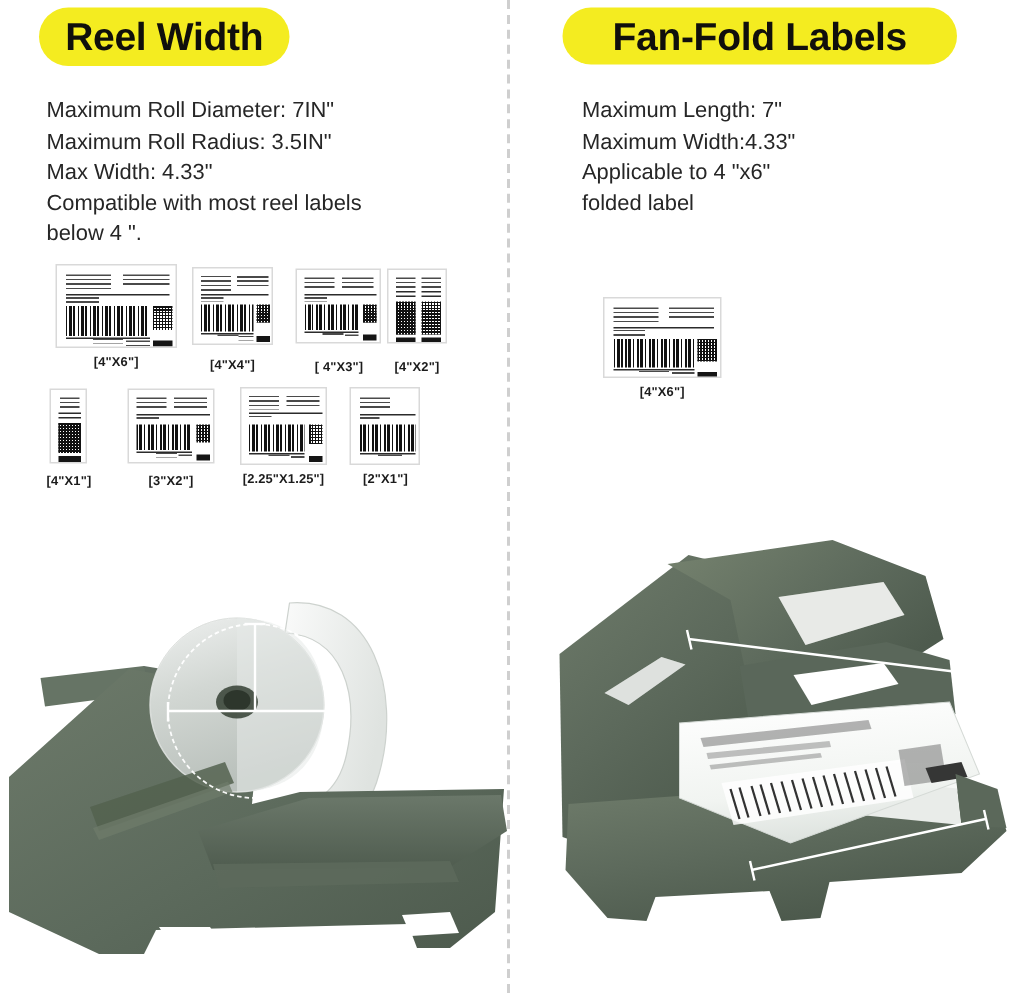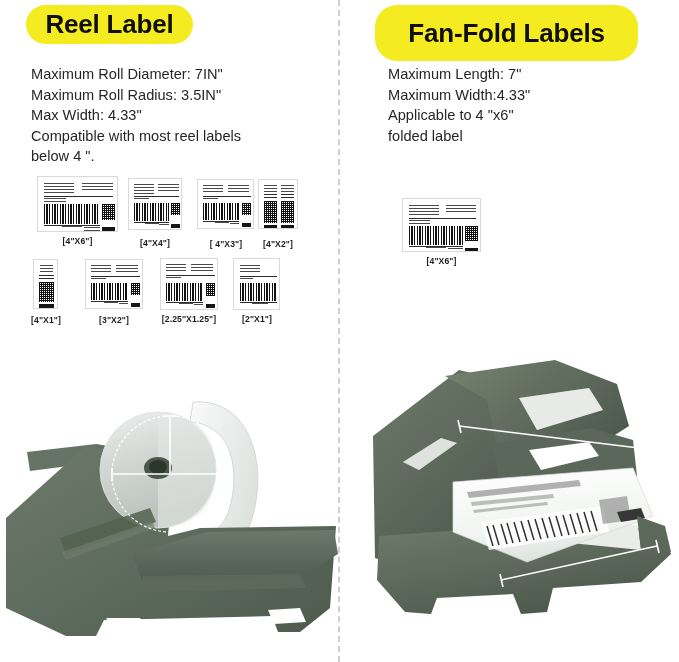--- a/index.html
+++ b/index.html
@@ -46,21 +46,21 @@
     align-items: center;
     justify-content: center;
   }
   .badge-left {
     left: 26px; top: 5px;
     width: 167px; height: 39px;
     font-size: 26px;
   }
   .badge-right {
     left: 34px; top: 5px;
-    width: 263px; height: 56px;
+    width: 263px; height: 38px;
     font-size: 26px;
   }
 
   
   .specs {
     position: absolute;
     font-size: 14.6px;
     line-height: 20.5px;
     color: #262626;
     white-space: pre-line;
@@ -137,21 +137,21 @@
 </style>
 </head>
 <body>
 
 <div id="page">
 
   <div class="divider"></div>
 
   <div class="panel panel-left">
 
-    <div class="badge badge-left">Reel Label</div>
+    <div class="badge badge-left">Reel Width</div>
 
     <div class="specs specs-left">Maximum Roll Diameter: 7IN"
 Maximum Roll Radius: 3.5IN"
 Max Width: 4.33"
 Compatible with most reel labels
 below 4 ".</div>
 
     <div class="thumbs thumbs-left">
 
       <div class="thumb-cell" style="left:37px; top:0px; width:81px;">

